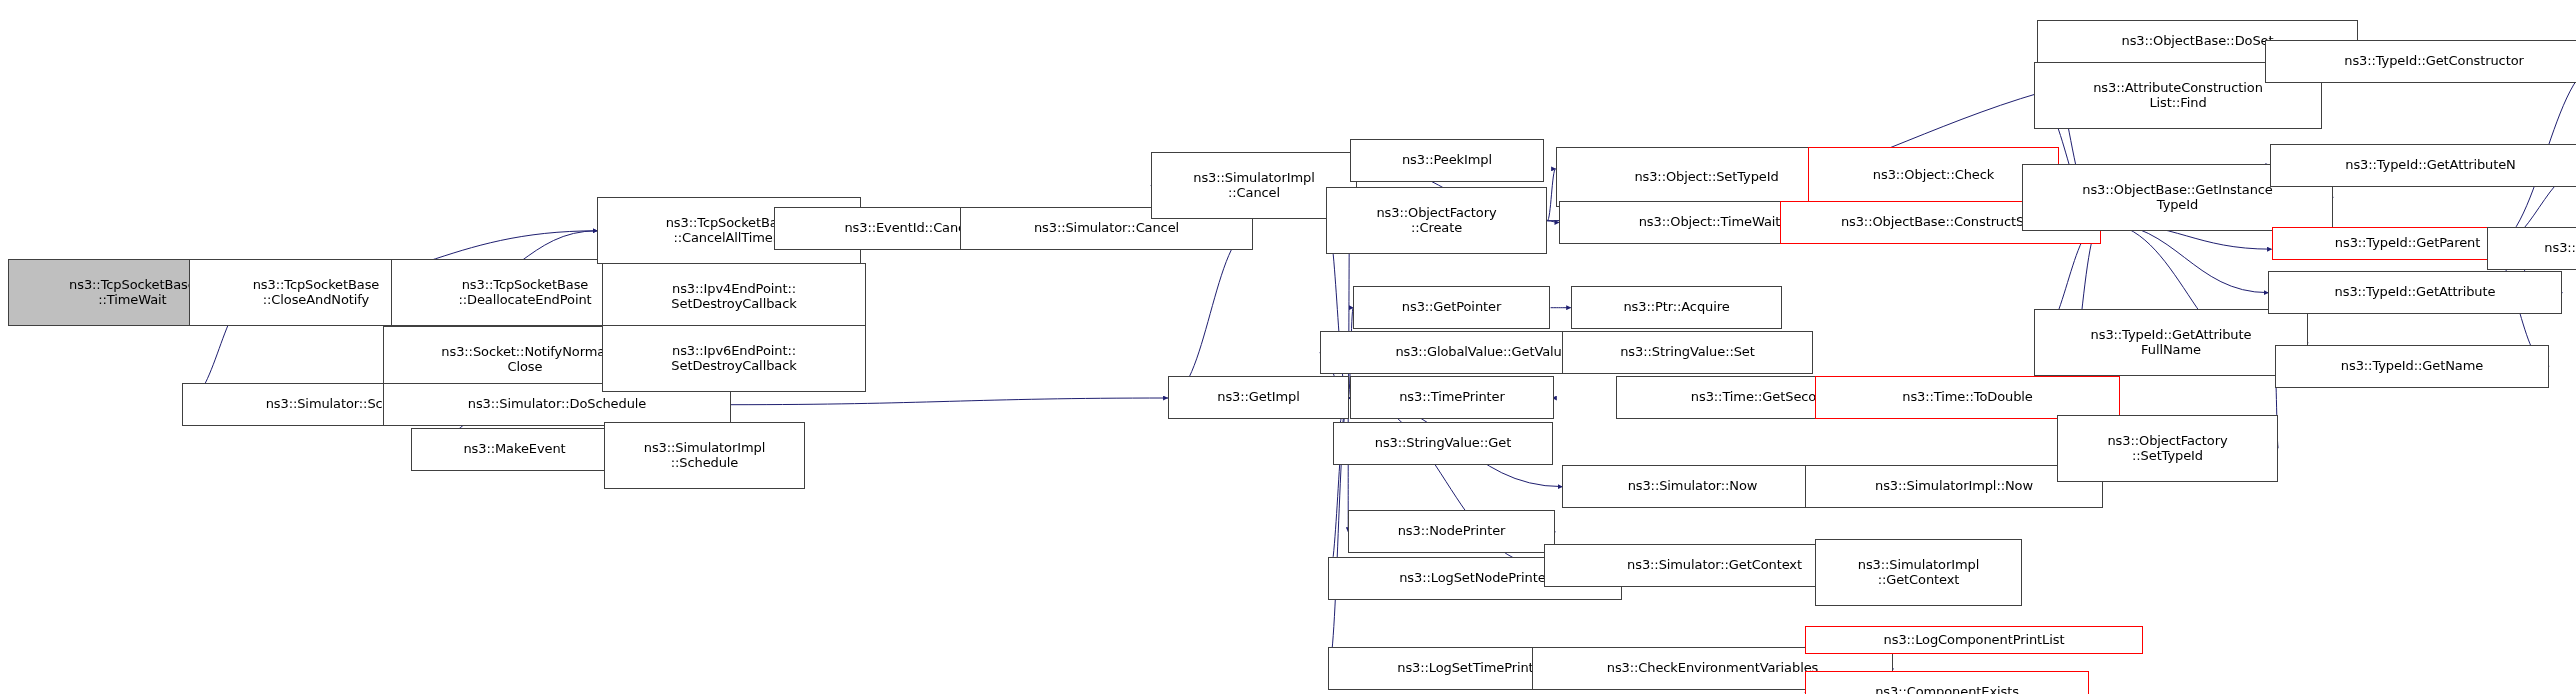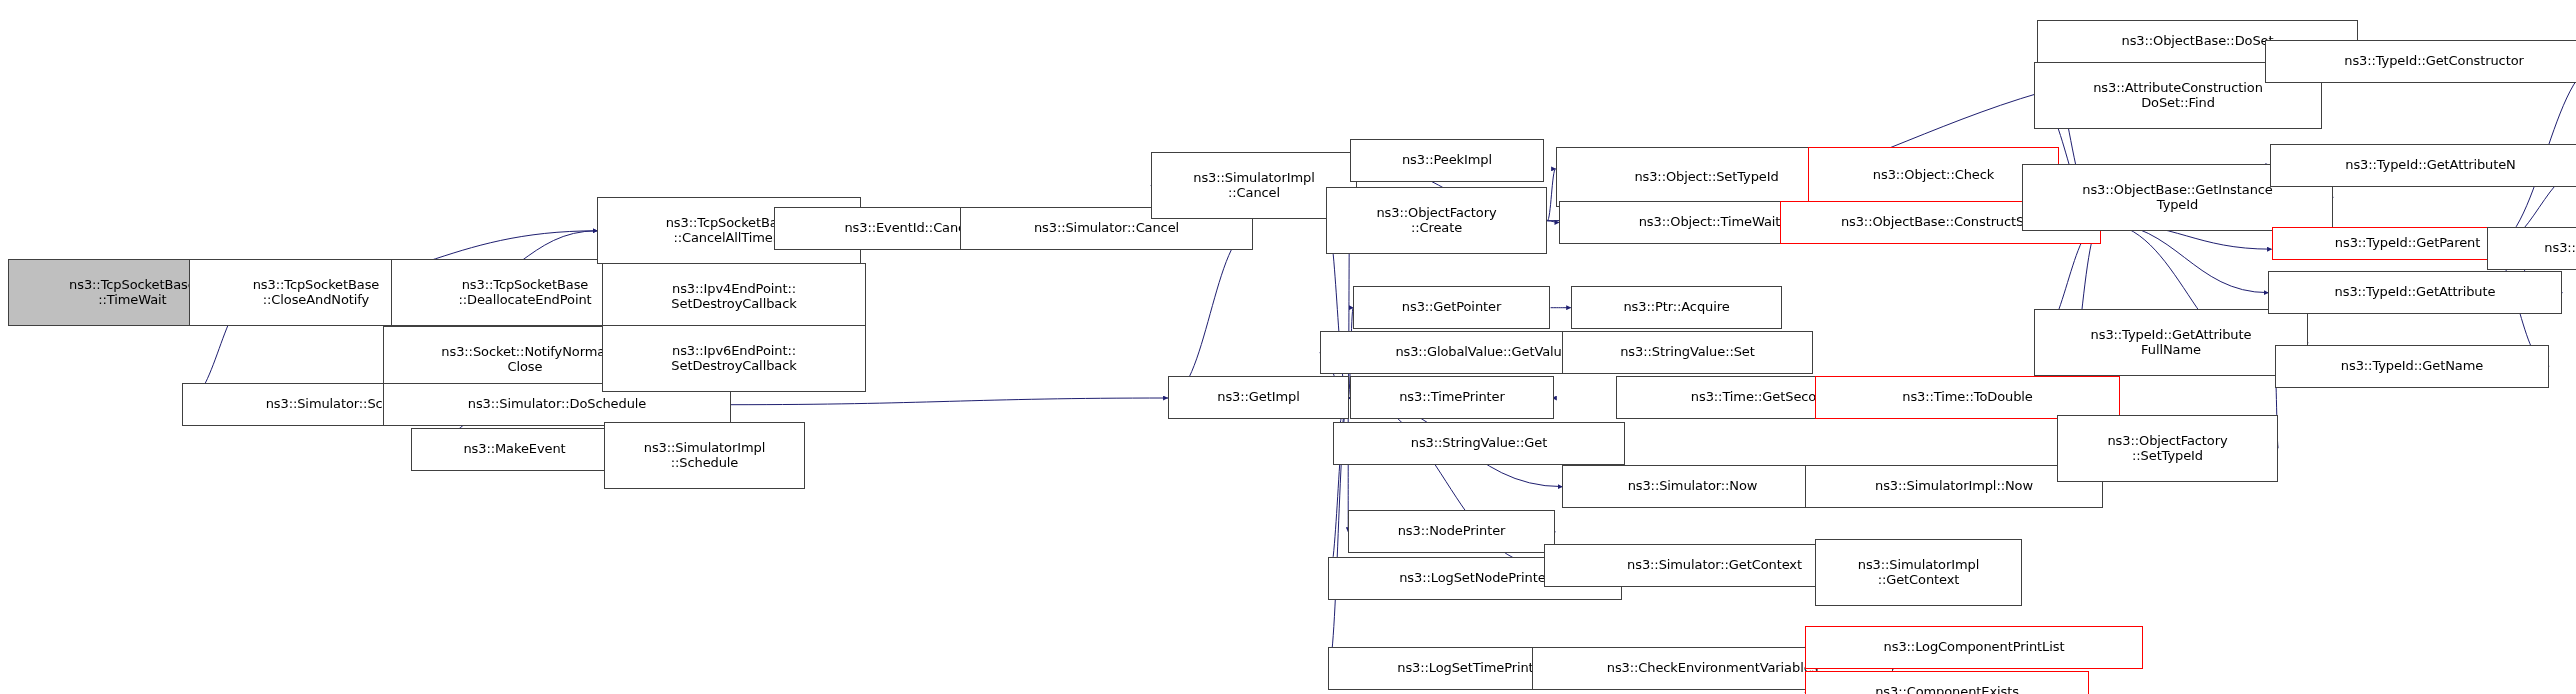--- a/index.html
+++ b/index.html
@@ -144,43 +144,43 @@
       <div class="node" style="left: 960px; top: 207px; width: 293px; height: 43px;">ns3::Simulator::Cancel</div>
       <div class="node" style="left: 1151px; top: 152px; width: 206px; height: 67px;">ns3::SimulatorImpl
 ::Cancel</div>
       <div class="node" style="left: 1350px; top: 139px; width: 194px; height: 43px;">ns3::PeekImpl</div>
       <div class="node" style="left: 1326px; top: 187px; width: 221px; height: 67px;">ns3::ObjectFactory
 ::Create</div>
       <div class="node" style="left: 1168px; top: 376px; width: 181px; height: 43px;">ns3::GetImpl</div>
       <div class="node" style="left: 1353px; top: 286px; width: 197px; height: 43px;">ns3::GetPointer</div>
       <div class="node" style="left: 1320px; top: 331px; width: 325px; height: 43px;">ns3::GlobalValue::GetValue</div>
       <div class="node" style="left: 1350px; top: 376px; width: 204px; height: 43px;">ns3::TimePrinter</div>
-      <div class="node" style="left: 1333px; top: 422px; width: 292px; height: 43px;">ns3::StringValue::Get</div>
+      <div class="node" style="left: 1333px; top: 422px; width: 220px; height: 43px;">ns3::StringValue::Get</div>
       <div class="node" style="left: 1348px; top: 510px; width: 207px; height: 43px;">ns3::NodePrinter</div>
       <div class="node" style="left: 1328px; top: 557px; width: 294px; height: 43px;">ns3::LogSetNodePrinter</div>
       <div class="node" style="left: 1328px; top: 647px; width: 288px; height: 43px;">ns3::LogSetTimePrinter</div>
       <div class="node" style="left: 1556px; top: 147px; width: 301px; height: 60px;">ns3::Object::SetTypeId</div>
       <div class="node" style="left: 1559px; top: 201px; width: 301px; height: 43px;">ns3::Object::TimeWait</div>
       <div class="node" style="left: 1571px; top: 286px; width: 211px; height: 43px;">ns3::Ptr::Acquire</div>
       <div class="node" style="left: 1562px; top: 331px; width: 251px; height: 43px;">ns3::StringValue::Set</div>
       <div class="node" style="left: 1616px; top: 376px; width: 298px; height: 43px;">ns3::Time::GetSeconds</div>
       <div class="node" style="left: 1562px; top: 465px; width: 261px; height: 43px;">ns3::Simulator::Now</div>
       <div class="node" style="left: 1544px; top: 544px; width: 321px; height: 43px; padding-left: 20px;">ns3::Simulator::GetContext</div>
       <div class="node" style="left: 1532px; top: 647px; width: 361px; height: 43px;">ns3::CheckEnvironmentVariables</div>
       <div class="node red" style="left: 1808px; top: 147px; width: 251px; height: 56px;">ns3::Object::Check</div>
       <div class="node red" style="left: 1780px; top: 201px; width: 321px; height: 43px;">ns3::ObjectBase::ConstructSelf</div>
       <div class="node red" style="left: 1815px; top: 376px; width: 305px; height: 43px;">ns3::Time::ToDouble</div>
       <div class="node" style="left: 1805px; top: 465px; width: 298px; height: 43px;">ns3::SimulatorImpl::Now</div>
       <div class="node" style="left: 1815px; top: 539px; width: 207px; height: 67px;">ns3::SimulatorImpl
 ::GetContext</div>
-      <div class="node red" style="left: 1805px; top: 626px; width: 338px; height: 43px;">ns3::LogComponentPrintList</div>
+      <div class="node red" style="left: 1805px; top: 626px; width: 338px; height: 28px;">ns3::LogComponentPrintList</div>
       <div class="node red" style="left: 1805px; top: 671px; width: 284px; height: 43px;">ns3::ComponentExists</div>
       <div class="node" style="left: 2037px; top: 20px; width: 321px; height: 43px;">ns3::ObjectBase::DoSet</div>
       <div class="node" style="left: 2034px; top: 62px; width: 288px; height: 67px;">ns3::AttributeConstruction
-DoSet::Find</div>
+List::Find</div>
       <div class="node" style="left: 2022px; top: 164px; width: 311px; height: 67px;">ns3::ObjectBase::GetInstance
 TypeId</div>
       <div class="node" style="left: 2034px; top: 309px; width: 274px; height: 67px;">ns3::TypeId::GetAttribute
 FullName</div>
       <div class="node" style="left: 2057px; top: 415px; width: 221px; height: 67px;">ns3::ObjectFactory
 ::SetTypeId</div>
       <div class="node" style="left: 2265px; top: 40px; width: 338px; height: 43px;">ns3::TypeId::GetConstructor</div>
       <div class="node" style="left: 2270px; top: 144px; width: 321px; height: 43px;">ns3::TypeId::GetAttributeN</div>
       <div class="node red" style="left: 2272px; top: 227px; width: 271px; height: 33px;">ns3::TypeId::GetParent</div>
       <div class="node" style="left: 2268px; top: 271px; width: 294px; height: 43px;">ns3::TypeId::GetAttribute</div>

